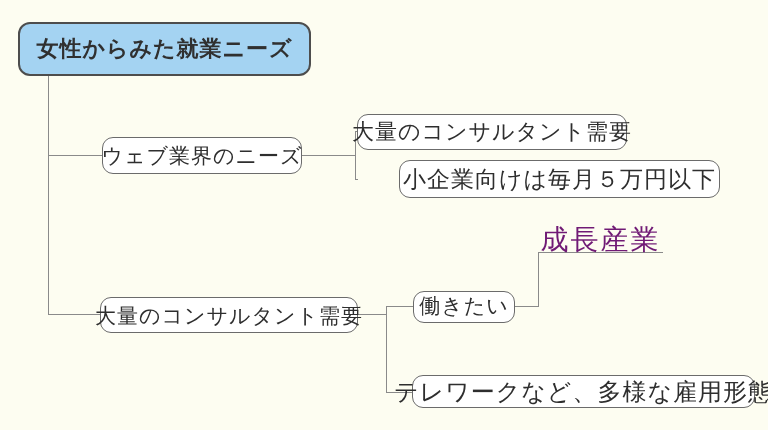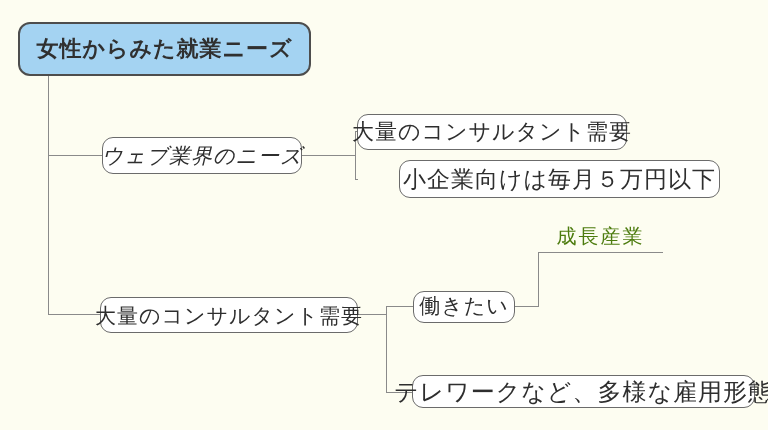--- a/index.html
+++ b/index.html
@@ -35,38 +35,38 @@
   .node.root {
     background: #a4d3f2;
     border: 2px solid #4d4d4d;
     border-radius: 12px;
     font-size: 22px;
     font-weight: 600;
     color: #303030;
   }
   .leaf-text {
     position: absolute;
-    color: #4d7c0f;
-    font-size: 20px;
+    color: #701a75;
+    font-size: 28px;
     letter-spacing: 2px;
     white-space: nowrap;
     text-align: center;
     line-height: 1;
   }
   .hline, .vline {
     position: absolute;
     background: #8a8a8a;
   }
   .hline { height: 1px; }
   .vline { width: 1px; }
 
   
   .n-root        { left: 18px;  top: 22px;  width: 293px; height: 54px; }
   
-  .n-webneeds    { left: 102px; top: 137px; width: 200px; height: 37px; font-style: italic; }
+  .n-webneeds    { left: 102px; top: 137px; width: 200px; height: 37px; }
   .n-womenneeds  { left: 100px; top: 297px; width: 258px; height: 36px; }
   
   .n-consult     { left: 357px; top: 114px; width: 270px; height: 36px; font-size: 22px; }
   .n-smallbiz    { left: 357px; top: 160px; width: 321px; height: 38px; font-size: 23px; margin-left: 42px; }
   .n-work        { left: 413px; top: 291px; width: 102px; height: 32px; font-size: 21px; font-family: Liberation Mono, monospace; }
   .n-telework    { left: 412px; top: 375px; width: 343px; height: 33px; font-size: 24px; }
   
   .n-growth      { left: 538px; top: 226px; width: 125px; }
 
   

